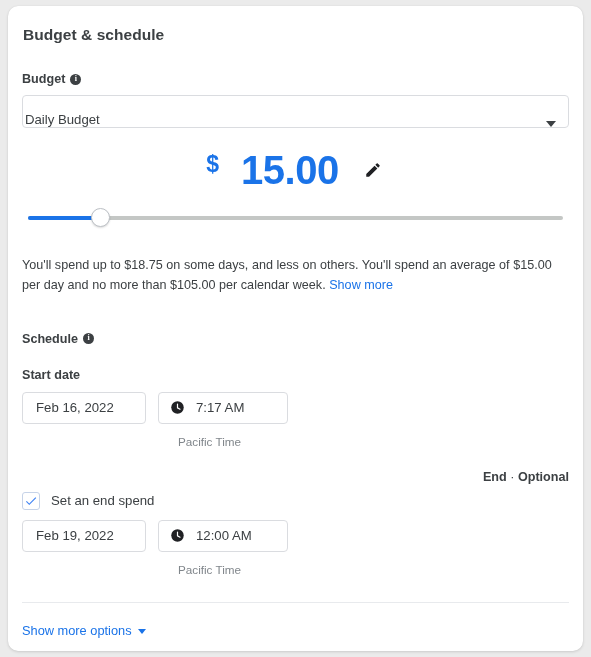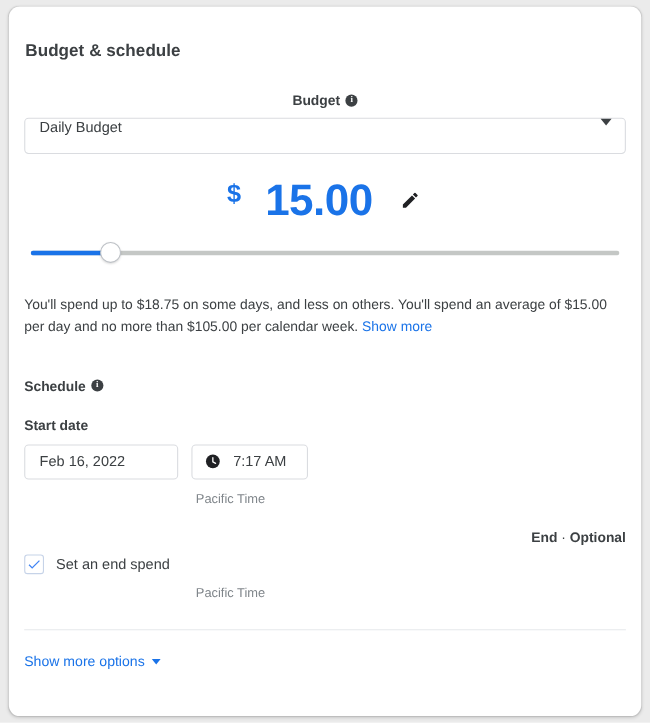--- a/index.html
+++ b/index.html
@@ -33,21 +33,21 @@
     padding: 0 14px;
     height: 100%;
     box-sizing: border-box;
   }
 
   .section-title {
     font-size: 15.5px;
     font-weight: bold;
     color: #3c4043;
     letter-spacing: 0.05px;
-    padding-top: 32px;
+    padding-top: 20px;
     padding-left: 1px;
   }
 
   .field-label {
     font-size: 12.6px;
     font-weight: bold;
     color: #3c4043;
     display: flex;
     align-items: center;
     gap: 5px;
@@ -64,30 +64,30 @@
     color: #ffffff;
     font-size: 8px;
     font-weight: bold;
     font-family: "Liberation Serif", serif;
     line-height: 1;
     position: relative;
     top: 0px;
   }
   .info-icon span { position: relative; top: -0.5px; }
 
-  #budget-label { margin-top: 28px; justify-content: center; }
+  #budget-label { margin-top: 28px; }
 
   .select-box {
     margin-top: 9px;
     height: 33px;
     border: 1px solid #dadce0;
     border-radius: 4px;
     display: flex;
-    align-items: flex-start;
-    padding: 0 12px 0 13px;
+    align-items: flex-end;
+    padding: 0 12px 0 2px;
     box-sizing: border-box;
     font-size: 13.2px;
     color: #3c4043;
     background: #fff;
     justify-content: space-between;
     cursor: pointer;
   }
   .caret-down {
     width: 0; height: 0;
     border-left: 5px solid transparent;
@@ -202,25 +202,25 @@
     border-radius: 4px;
     box-sizing: border-box;
     display: flex;
     align-items: center;
     font-size: 13.2px;
     color: #3c4043;
     background: #fff;
     cursor: pointer;
   }
   .date-field {
-    width: 140px;
+    width: 124px;
     padding-left: 13px;
   }
   .time-field {
-    width: 106px;
+    width: 130px;
     padding-left: 11px;
     gap: 11px;
     text-align: center;
   }
 
   .clock-icon {
     width: 15px;
     height: 15px;
     flex: 0 0 auto;
   }
@@ -359,20 +359,32 @@
 
     <div class="checkbox-row">
       <span class="checkbox">
         <svg width="14" height="14" viewBox="0 0 24 24">
           <path d="M9 16.2L4.8 12l-1.4 1.4L9 19 21 7l-1.4-1.4z" fill="#4285f4"></path>
         </svg>
       </span>
       <span class="checkbox-label">Set an end spend</span>
     </div>
 
+    <div class="date-row">
+      <div class="date-field">
+        <span>Feb 19, 2022</span>
+      </div>
+      <div class="time-field">
+        <svg class="clock-icon" viewBox="0 0 24 24">
+          <circle cx="12" cy="12" r="10" fill="#202124"></circle>
+          <path d="M12 6.5v6l4 2.2" stroke="#ffffff" stroke-width="1.9" fill="none" stroke-linecap="round"></path>
+        </svg>
+        <span>12:00 AM</span>
+      </div>
+    </div>
     <div class="tz-note">Pacific Time</div>
 
     <div class="divider"></div>
 
     <div class="show-more">
       <span>Show more options</span>
       <span class="caret-small"></span>
     </div>
 
   </div>

